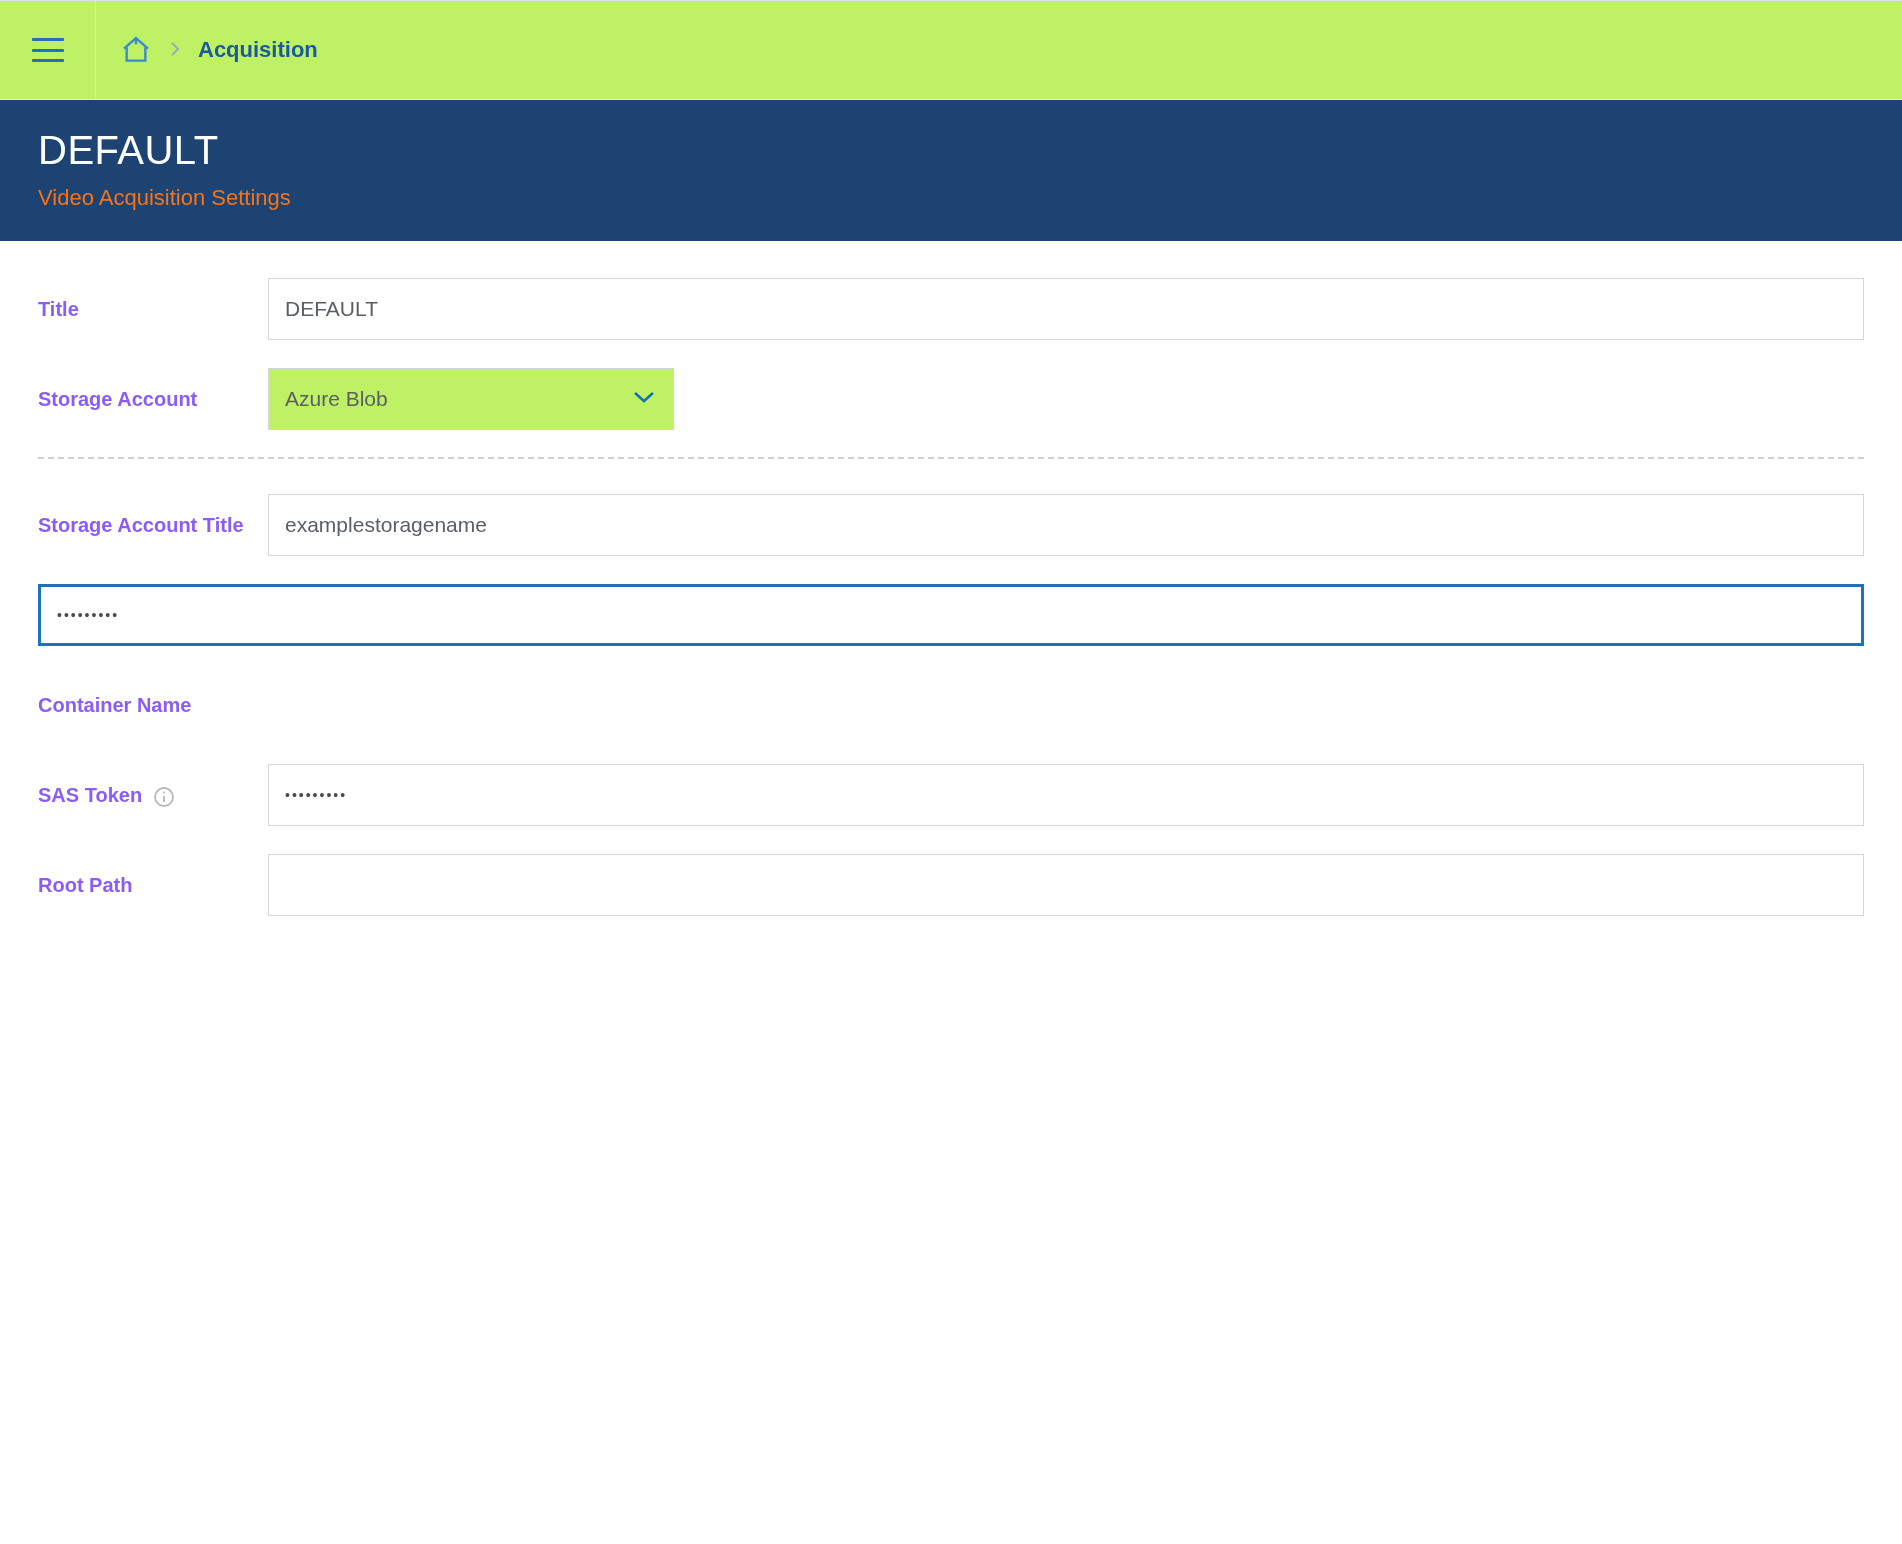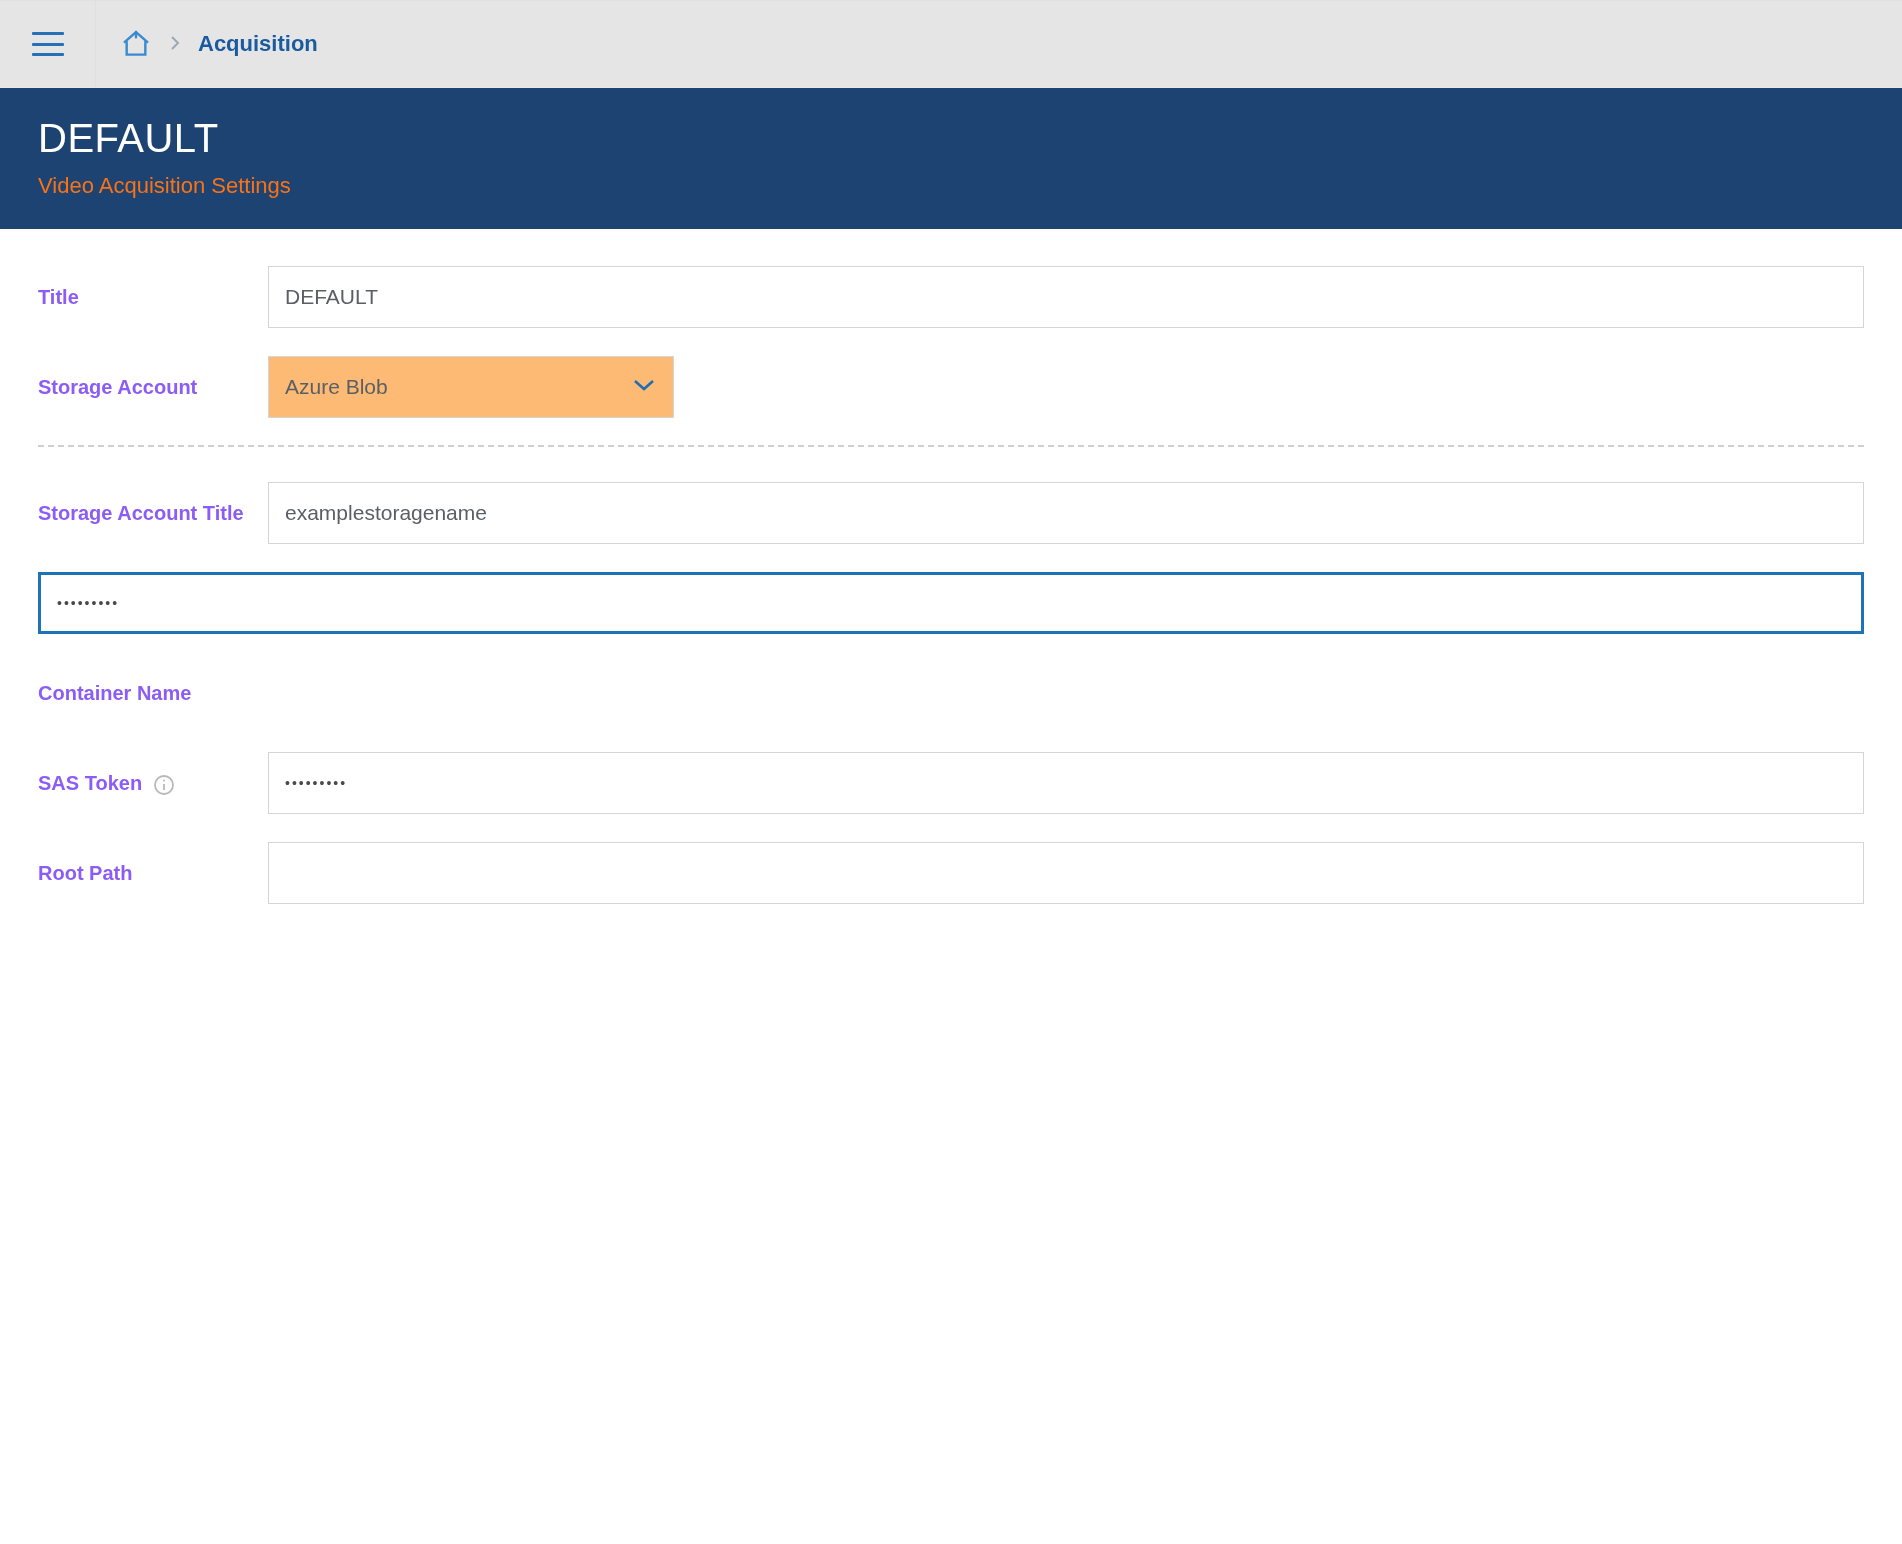--- a/index.html
+++ b/index.html
@@ -8,24 +8,24 @@
       box-sizing: border-box;
     }
     body {
       font-family: -apple-system, BlinkMacSystemFont, "Segoe UI", Arial, sans-serif;
       background: #ffffff;
       color: #333;
     }
     .top-bar {
       display: flex;
       align-items: center;
-      height: 88px;
+      height: 100px;
       border-top: 1px solid #e0e0e0;
       border-bottom: 1px solid #e8e8e8;
-      background: #e5e5e5;
+      background: #bef264;
     }
     .hamburger-box {
       width: 96px;
       height: 100%;
       display: flex;
       align-items: center;
       justify-content: center;
       border-right: 1px solid #e0e0e0;
       cursor: pointer;
     }
@@ -136,21 +136,21 @@
       position: relative;
       width: 406px;
     }
     .select-box {
       width: 100%;
       height: 62px;
       border: 1px solid #d5d5d5;
       padding: 0 50px 0 16px;
       font-size: 21px;
       color: #5a5f66;
-      background: #fdba74;
+      background: #bef264;
       display: flex;
       align-items: center;
       cursor: pointer;
     }
     .select-chevron {
       position: absolute;
       right: 18px;
       top: 50%;
       transform: translateY(-50%);
       pointer-events: none;

